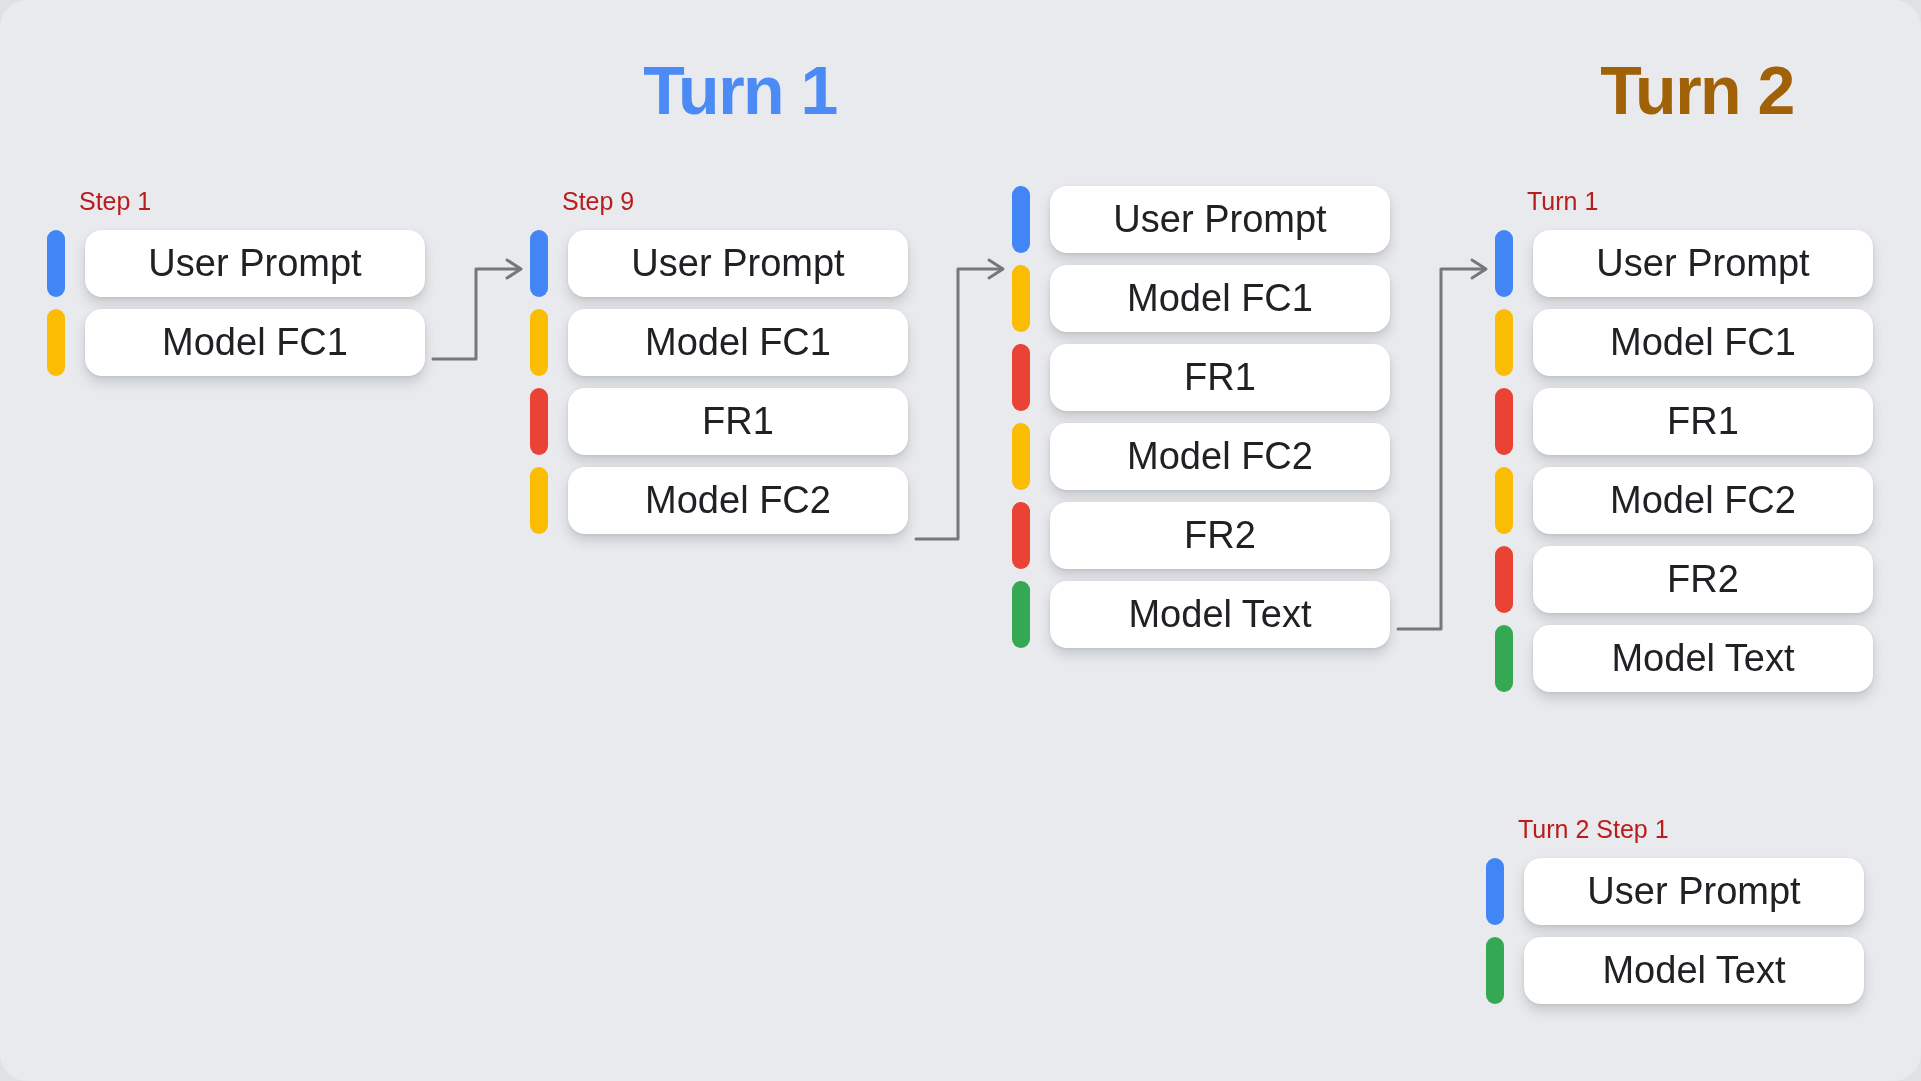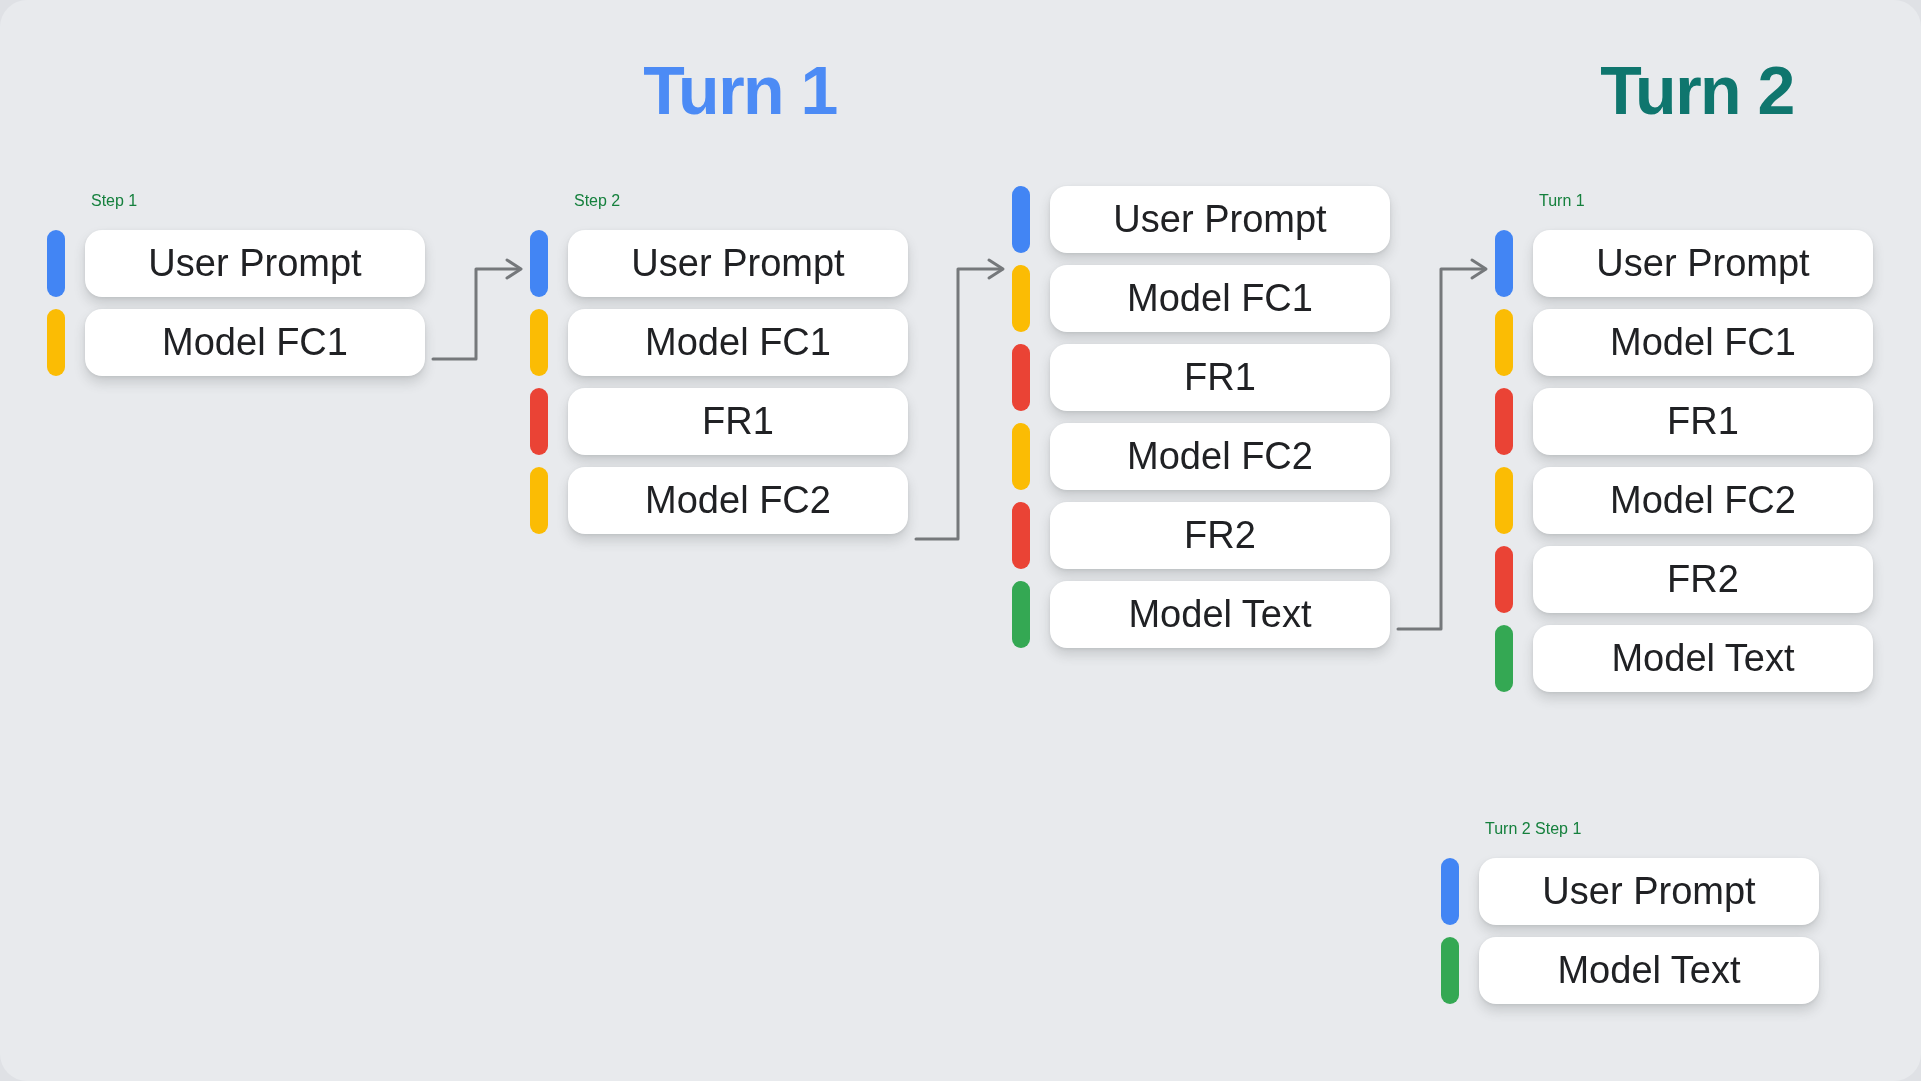--- a/index.html
+++ b/index.html
@@ -18,24 +18,24 @@
     top: 56px;
     transform: translateX(-50%);
     font-size: 68px;
     font-weight: bold;
     letter-spacing: -1.5px;
     line-height: 1;
     white-space: nowrap;
   }
   .column { position: absolute; }
   .col-label {
-    font-size: 16px;
+    font-size: 25px;
     line-height: 30px;
-    color: #15803d;
-    margin-left: 44px;
+    color: #b91c1c;
+    margin-left: 32px;
     margin-bottom: 14px;
     white-space: nowrap;
   }
   .row {
     display: flex;
     align-items: stretch;
     height: 67px;
     margin-bottom: 12px;
   }
   .bar {
@@ -76,35 +76,35 @@
       <g fill="none" stroke="#75787B" stroke-width="3" stroke-linejoin="round" stroke-linecap="round">
         <path d="M 916 539 H 958 V 269 H 1002"></path>
         <path d="M 989 260 L 1003 269 L 989 278"></path>
       </g>
       <g fill="none" stroke="#75787B" stroke-width="3" stroke-linejoin="round" stroke-linecap="round">
         <path d="M 1398 629 H 1441 V 269 H 1485"></path>
         <path d="M 1472 260 L 1486 269 L 1472 278"></path>
       </g>
     </svg>
   <div class="big-title" id="title1" style="left: 740px; color: rgb(76, 139, 245);">Turn 1</div>
-  <div class="big-title" id="title2" style="left: 1697px; color: #0f766e;">Turn 2</div>
+  <div class="big-title" id="title2" style="left: 1697px; color: #a16207;">Turn 2</div>
   <div id="columns">
       <div class="column" style="left: 47px; top: 186px;">
         <div class="col-label">Step 1</div>
         <div class="row">
           <span class="bar" style="background: rgb(66, 133, 244);"></span>
           <div class="box" style="background: rgb(255, 255, 255); color: rgb(32, 33, 36);">User Prompt</div>
         </div>
         <div class="row">
           <span class="bar" style="background: rgb(251, 188, 4);"></span>
           <div class="box" style="background: rgb(255, 255, 255); color: rgb(32, 33, 36);">Model FC1</div>
         </div>
       </div>
       <div class="column" style="left: 530px; top: 186px;">
-        <div class="col-label">Step 2</div>
+        <div class="col-label">Step 9</div>
         <div class="row">
           <span class="bar" style="background: rgb(66, 133, 244);"></span>
           <div class="box" style="background: rgb(255, 255, 255); color: rgb(32, 33, 36);">User Prompt</div>
         </div>
         <div class="row">
           <span class="bar" style="background: rgb(251, 188, 4);"></span>
           <div class="box" style="background: rgb(255, 255, 255); color: rgb(32, 33, 36);">Model FC1</div>
         </div>
         <div class="row">
           <span class="bar" style="background: rgb(234, 67, 53);"></span>
@@ -161,21 +161,21 @@
         </div>
         <div class="row">
           <span class="bar" style="background: rgb(234, 67, 53);"></span>
           <div class="box" style="background: rgb(255, 255, 255); color: rgb(32, 33, 36);">FR2</div>
         </div>
         <div class="row">
           <span class="bar" style="background: rgb(52, 168, 83);"></span>
           <div class="box" style="background: rgb(255, 255, 255); color: rgb(32, 33, 36);">Model Text</div>
         </div>
       </div>
-      <div class="column" style="left: 1441px; top: 814px;">
+      <div class="column" style="left: 1486px; top: 814px;">
         <div class="col-label">Turn 2 Step 1</div>
         <div class="row">
           <span class="bar" style="background: rgb(66, 133, 244);"></span>
           <div class="box" style="background: rgb(255, 255, 255); color: rgb(32, 33, 36);">User Prompt</div>
         </div>
         <div class="row">
           <span class="bar" style="background: rgb(52, 168, 83);"></span>
           <div class="box" style="background: rgb(255, 255, 255); color: rgb(32, 33, 36);">Model Text</div>
         </div>
       </div>

